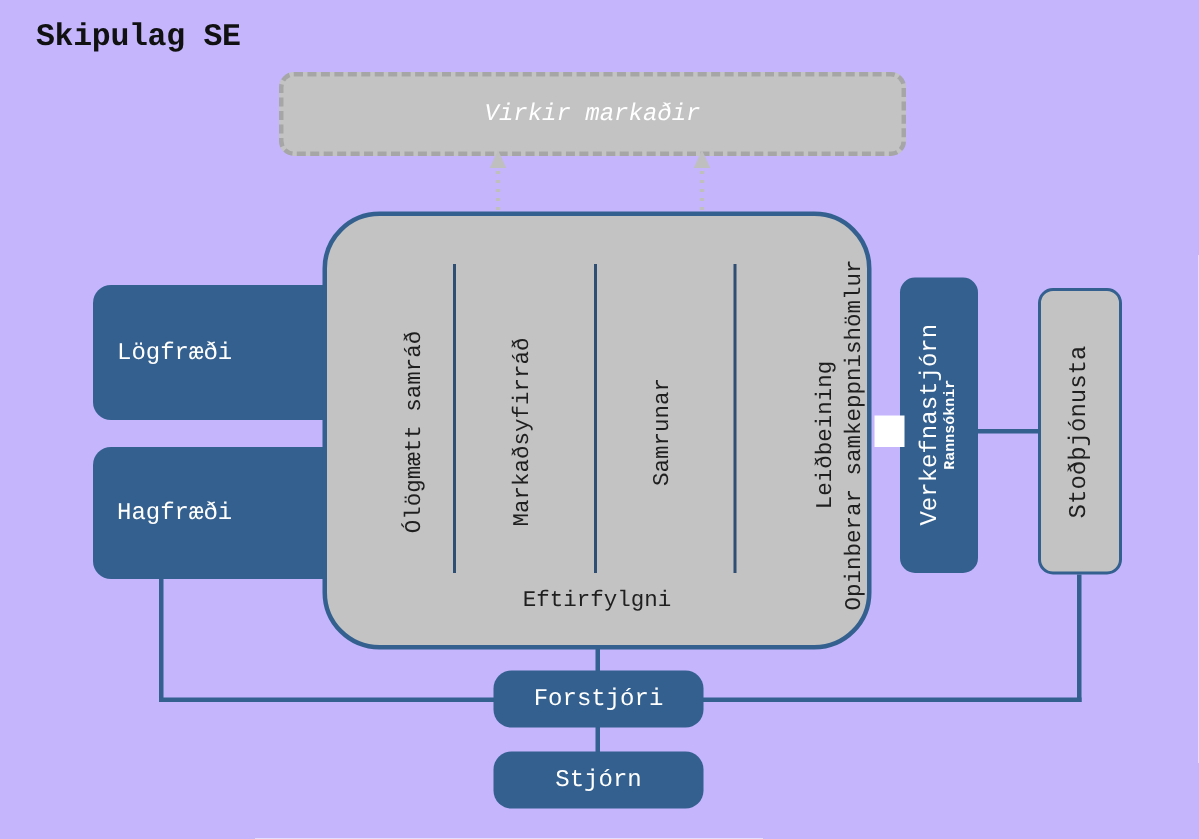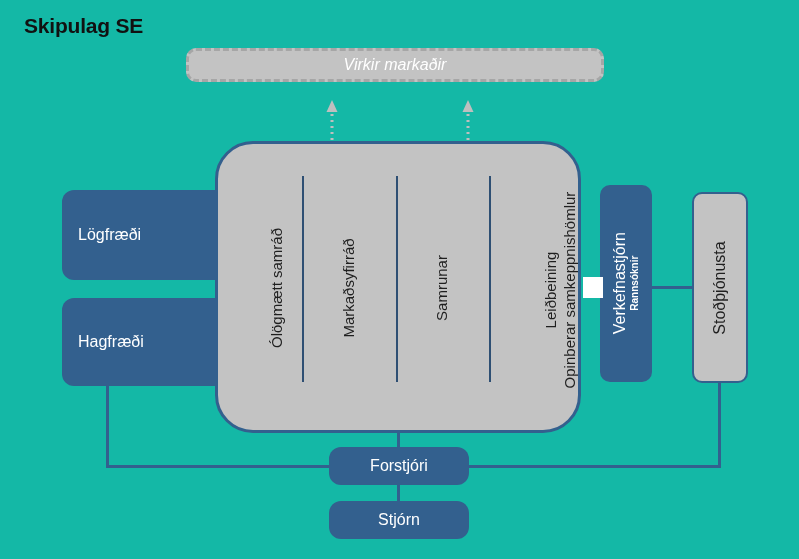--- a/index.html
+++ b/index.html
@@ -8,22 +8,23 @@
     background: #ffffff;
   }
   body {
     font-family: "Liberation Sans", sans-serif;
     -webkit-font-smoothing: antialiased;
   }
   #canvas {
     position: relative;
     width: 799px;
     height: 559px;
-    background: #14b8a6;
+    background: #c4b5fd;
     overflow: hidden;
+    font-family: Liberation Mono, monospace;
   }
 
   
   #page-title {
     position: absolute;
     left: 24px;
     top: 14px;
     font-size: 21px;
     font-weight: bold;
     color: #111111;
@@ -42,21 +43,21 @@
     background: #33608E;
     color: #ffffff;
     border-radius: 12px;
   }
 
   
   #virkir-box {
     left: 186px;
     top: 48px;
     width: 418px;
-    height: 34px;
+    height: 56px;
     background: #C3C3C3;
     border: 3px dashed #A6A6A6;
     border-radius: 10px;
     color: #ffffff;
     font-style: italic;
     font-size: 16px;
   }
 
   
   #logfraedi-box {
@@ -259,20 +260,21 @@
     <span>Markaðsyfirráð</span>
   </div>
   <div class="core-col-label" style="left:363px; top:278px; width:160px; height:20px;">
     <span>Samrunar</span>
   </div>
   <div class="core-col-label" style="left:452px; top:270px; width:220px; height:40px;">
     <span>Leiðbeining</span>
     <span>Opinberar samkeppnishömlur</span>
   </div>
 
+  <div id="eftirfylgni-label">Eftirfylgni</div>
 
   <div class="box blue-box" id="verkefnastjorn-box">
     <div id="verkefnastjorn-inner">
       <span id="verkefnastjorn-label">Verkefnastjórn</span>
       <span id="verkefnastjorn-sub">Rannsóknir</span>
     </div>
   </div>
   <div id="verkefnastjorn-notch"></div>
 
   <div class="box" id="stodthjonusta-box">

